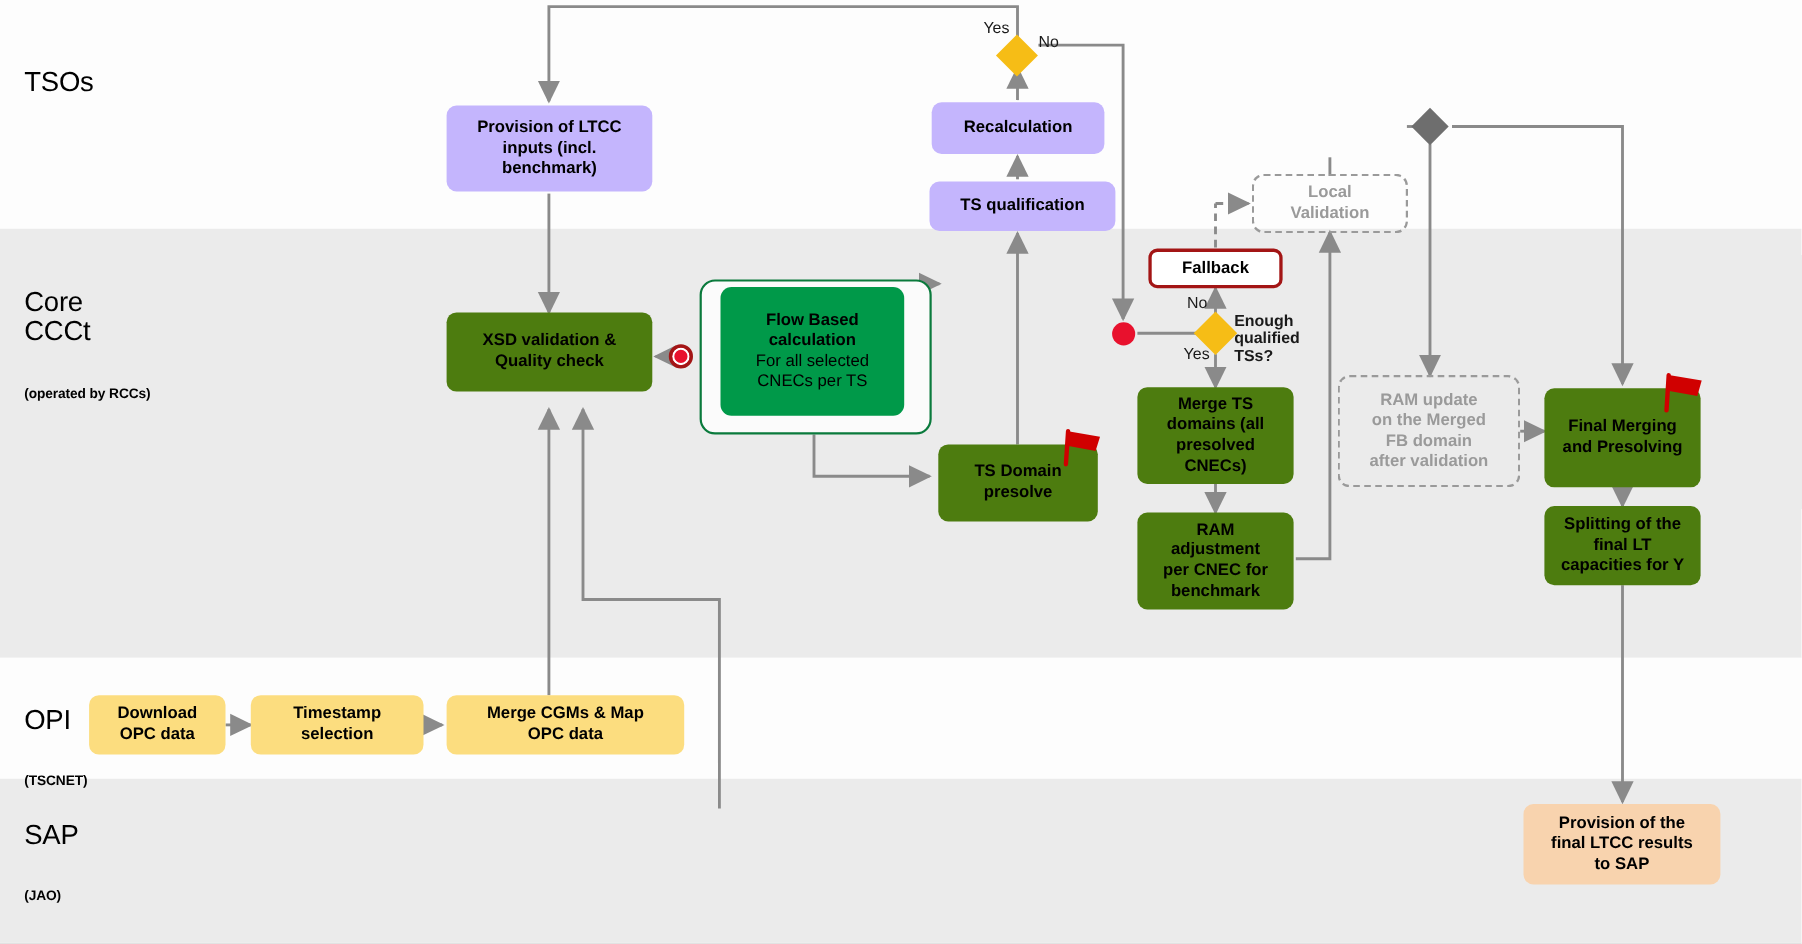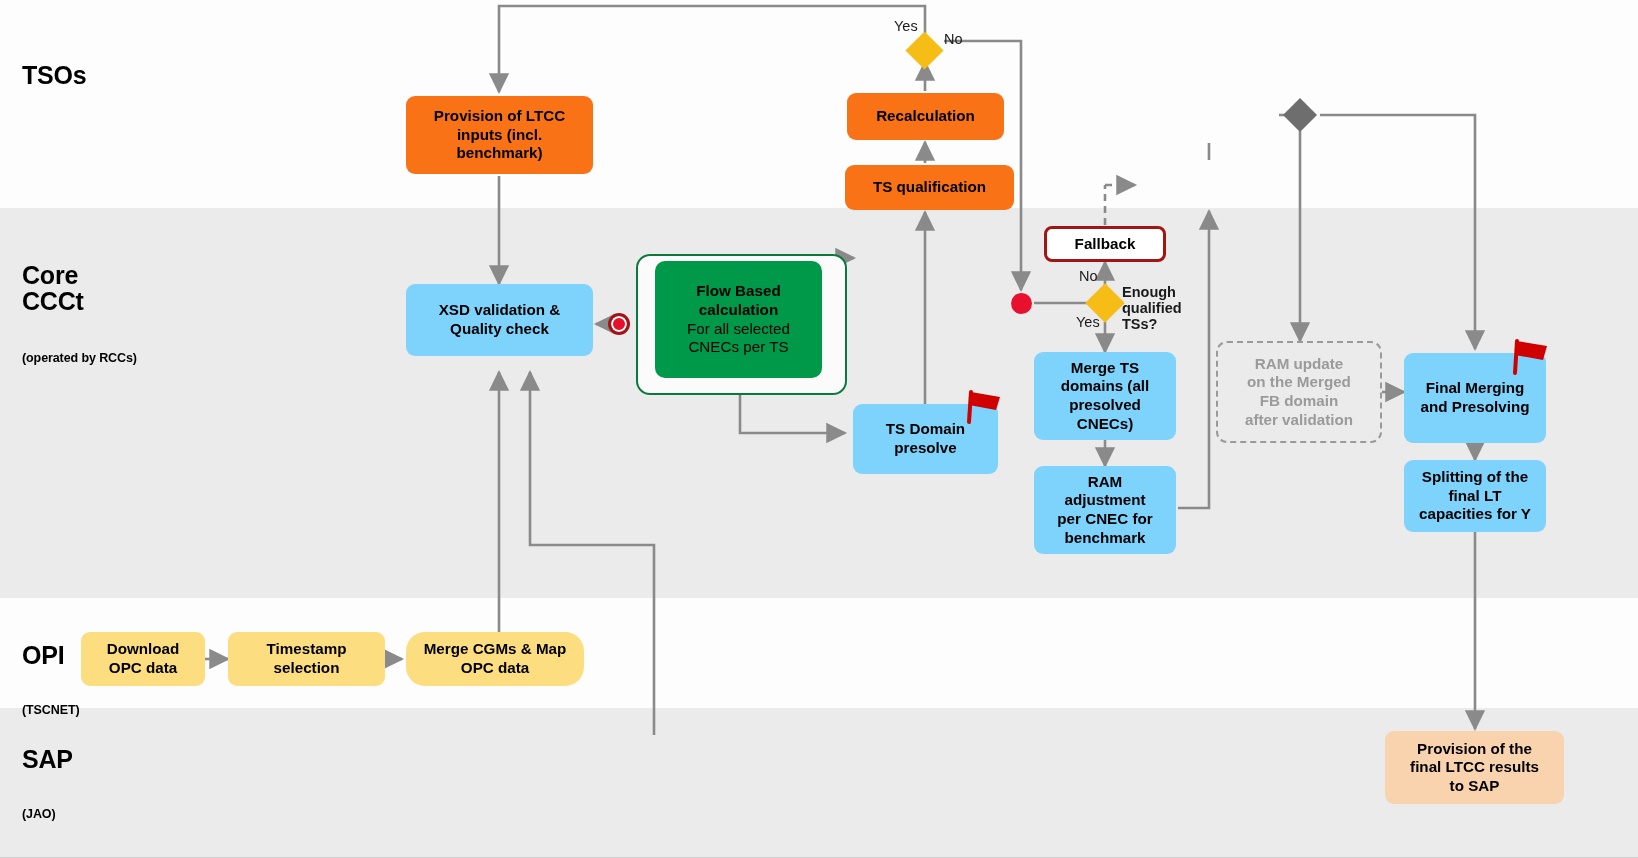--- a/index.html
+++ b/index.html
@@ -28,21 +28,21 @@
 
   .lane-label {
     position: absolute;
     z-index: 6;
     color: #000;
     line-height: 1.06;
     white-space: pre;
   }
   .lane-title {
     font-size: 25px;
-    font-weight: bold;
+    font-weight: normal;
     letter-spacing: -0.2px;
   }
   .lane-sub {
     font-size: 12.5px;
     font-weight: bold;
     letter-spacing: -0.1px;
   }
 
   
   #wires {
@@ -62,22 +62,22 @@
     justify-content: center;
     text-align: center;
     border-radius: 9px;
     font-size: 15.2px;
     font-weight: bold;
     color: #000;
     line-height: 1.22;
     padding: 3px 7px;
     white-space: pre-line;
   }
-  .node.blue   { background: #f97316; }
-  .node.green  { background: #7dd3fc; }
+  .node.blue   { background: #c4b5fd; }
+  .node.green  { background: #4d7c0f; }
   .node.yellow { background: #fcdd7f; }
   .node.peach  { background: #f8d3ae; }
   .node.ghost {
     background: transparent;
     border: 2px dashed #9a9a9a;
     color: #9a9a9a;
     border-radius: 11px;
   }
   .node.fallback {
     background: #ffffff;
@@ -248,20 +248,22 @@
 
   <div class="node blue" style="left:406px; top:96px; width:187px; height:78px;">Provision of LTCC
 inputs (incl.
 benchmark)</div>
 
   <div class="node blue" style="left:847px; top:93px; width:157px; height:47px;">Recalculation</div>
 
   <div class="node blue" style="left:845px; top:165px; width:169px; height:45px;">TS qualification</div>
 
 
+  <div class="node ghost" style="left:1138px; top:158px; width:142px; height:54px;">Local
+Validation</div>
 
   <div class="diamond gold" style="left:911px; top:37px; width:27px; height:27px;"></div>
   <div class="edge-label" style="left:894px; top:18px;">Yes</div>
   <div class="edge-label" style="left:944px; top:31px;">No</div>
 
   <div class="diamond grey" style="left:1288px; top:103px; width:24px; height:24px;"></div>
 
   <div class="node fallback" style="left:1044px; top:226px; width:122px; height:36px;">Fallback</div>
 
   <div class="node green" style="left:406px; top:284px; width:187px; height:72px;">XSD validation &amp;
@@ -316,20 +318,20 @@
   </svg>
 
   <div class="node green" style="left:1404px; top:460px; width:142px; height:72px;">Splitting of the
 final LT
 capacities for Y</div>
 
   <div class="node yellow" style="left:81px; top:632px; width:124px; height:54px;">Download
 OPC data</div>
   <div class="node yellow" style="left:228px; top:632px; width:157px; height:54px;">Timestamp
 selection</div>
-  <div class="node yellow" style="left:406px; top:632px; width:178px; height:54px;border-radius:19px;">Merge CGMs &amp; Map
+  <div class="node yellow" style="left:406px; top:632px; width:216px; height:54px;">Merge CGMs &amp; Map
 OPC data</div>
 
   <div class="node peach" style="left:1385px; top:731px; width:179px; height:73px;">Provision of the
 final LTCC results
 to SAP</div>
 
 </div>
 
 </body></html>

